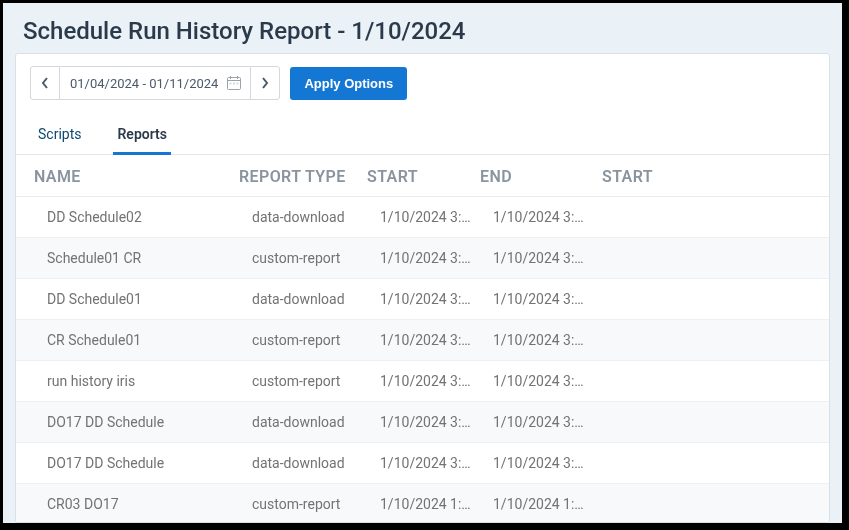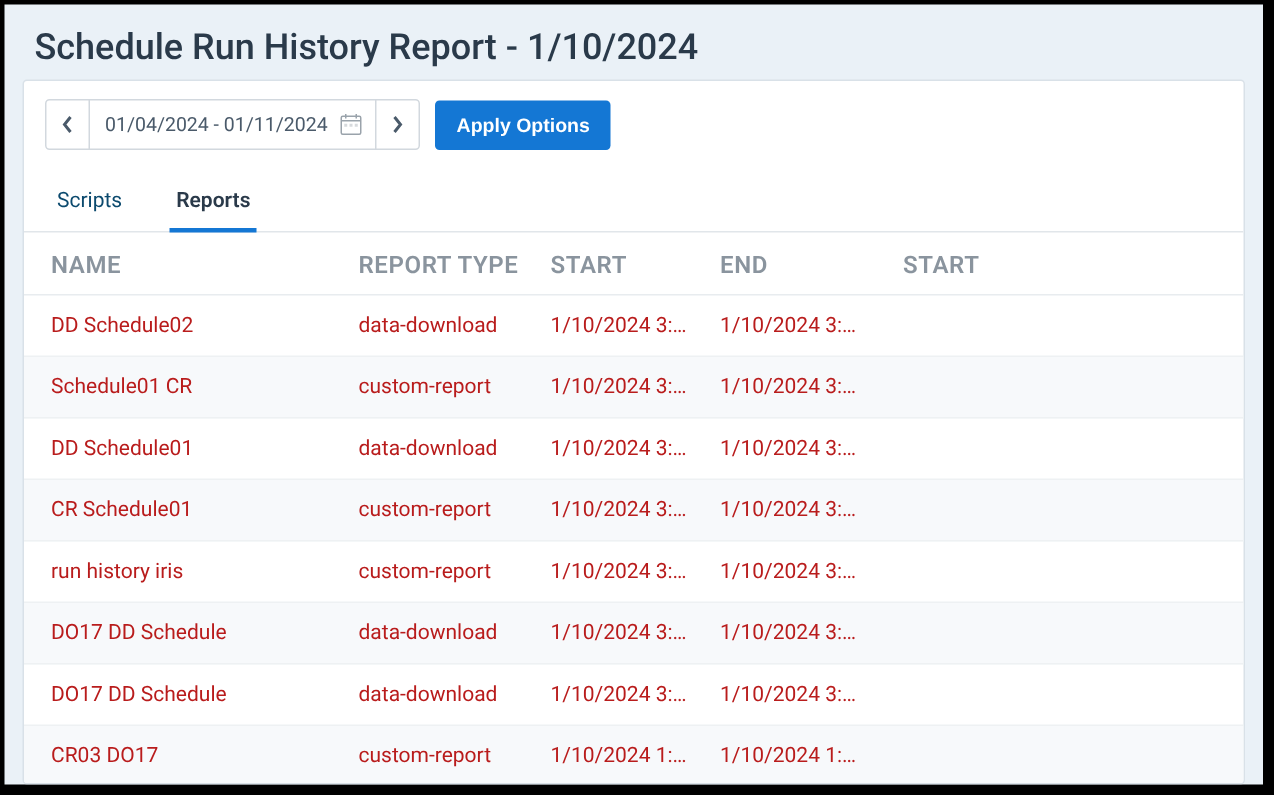--- a/index.html
+++ b/index.html
@@ -113,24 +113,24 @@
     color: #8a949e;
     font-weight: 600;
   }
   .col-name  { flex: 0 0 205px; }
   .col-type  { flex: 0 0 128px; }
   .col-start { flex: 0 0 113px; }
   .col-end   { flex: 0 0 122px; }
   .col-err   { flex: 1 1 auto; }
   .tbody .row {
     display: flex;
-    padding: 12px 18px;
+    padding: 12px 31px;
     border-bottom: 1px solid #eef1f3;
     font-size: 14px;
-    color: #b91c1c;
+    color: #737373;
   }
   .tbody .row:nth-child(even) { background: #f7f9fb; }
   svg { display: block; }
 </style>
 </head>
 <body>
 
 <div class="frame">
   <div class="page-title">Schedule Run History Report - 1/10/2024</div>
 

